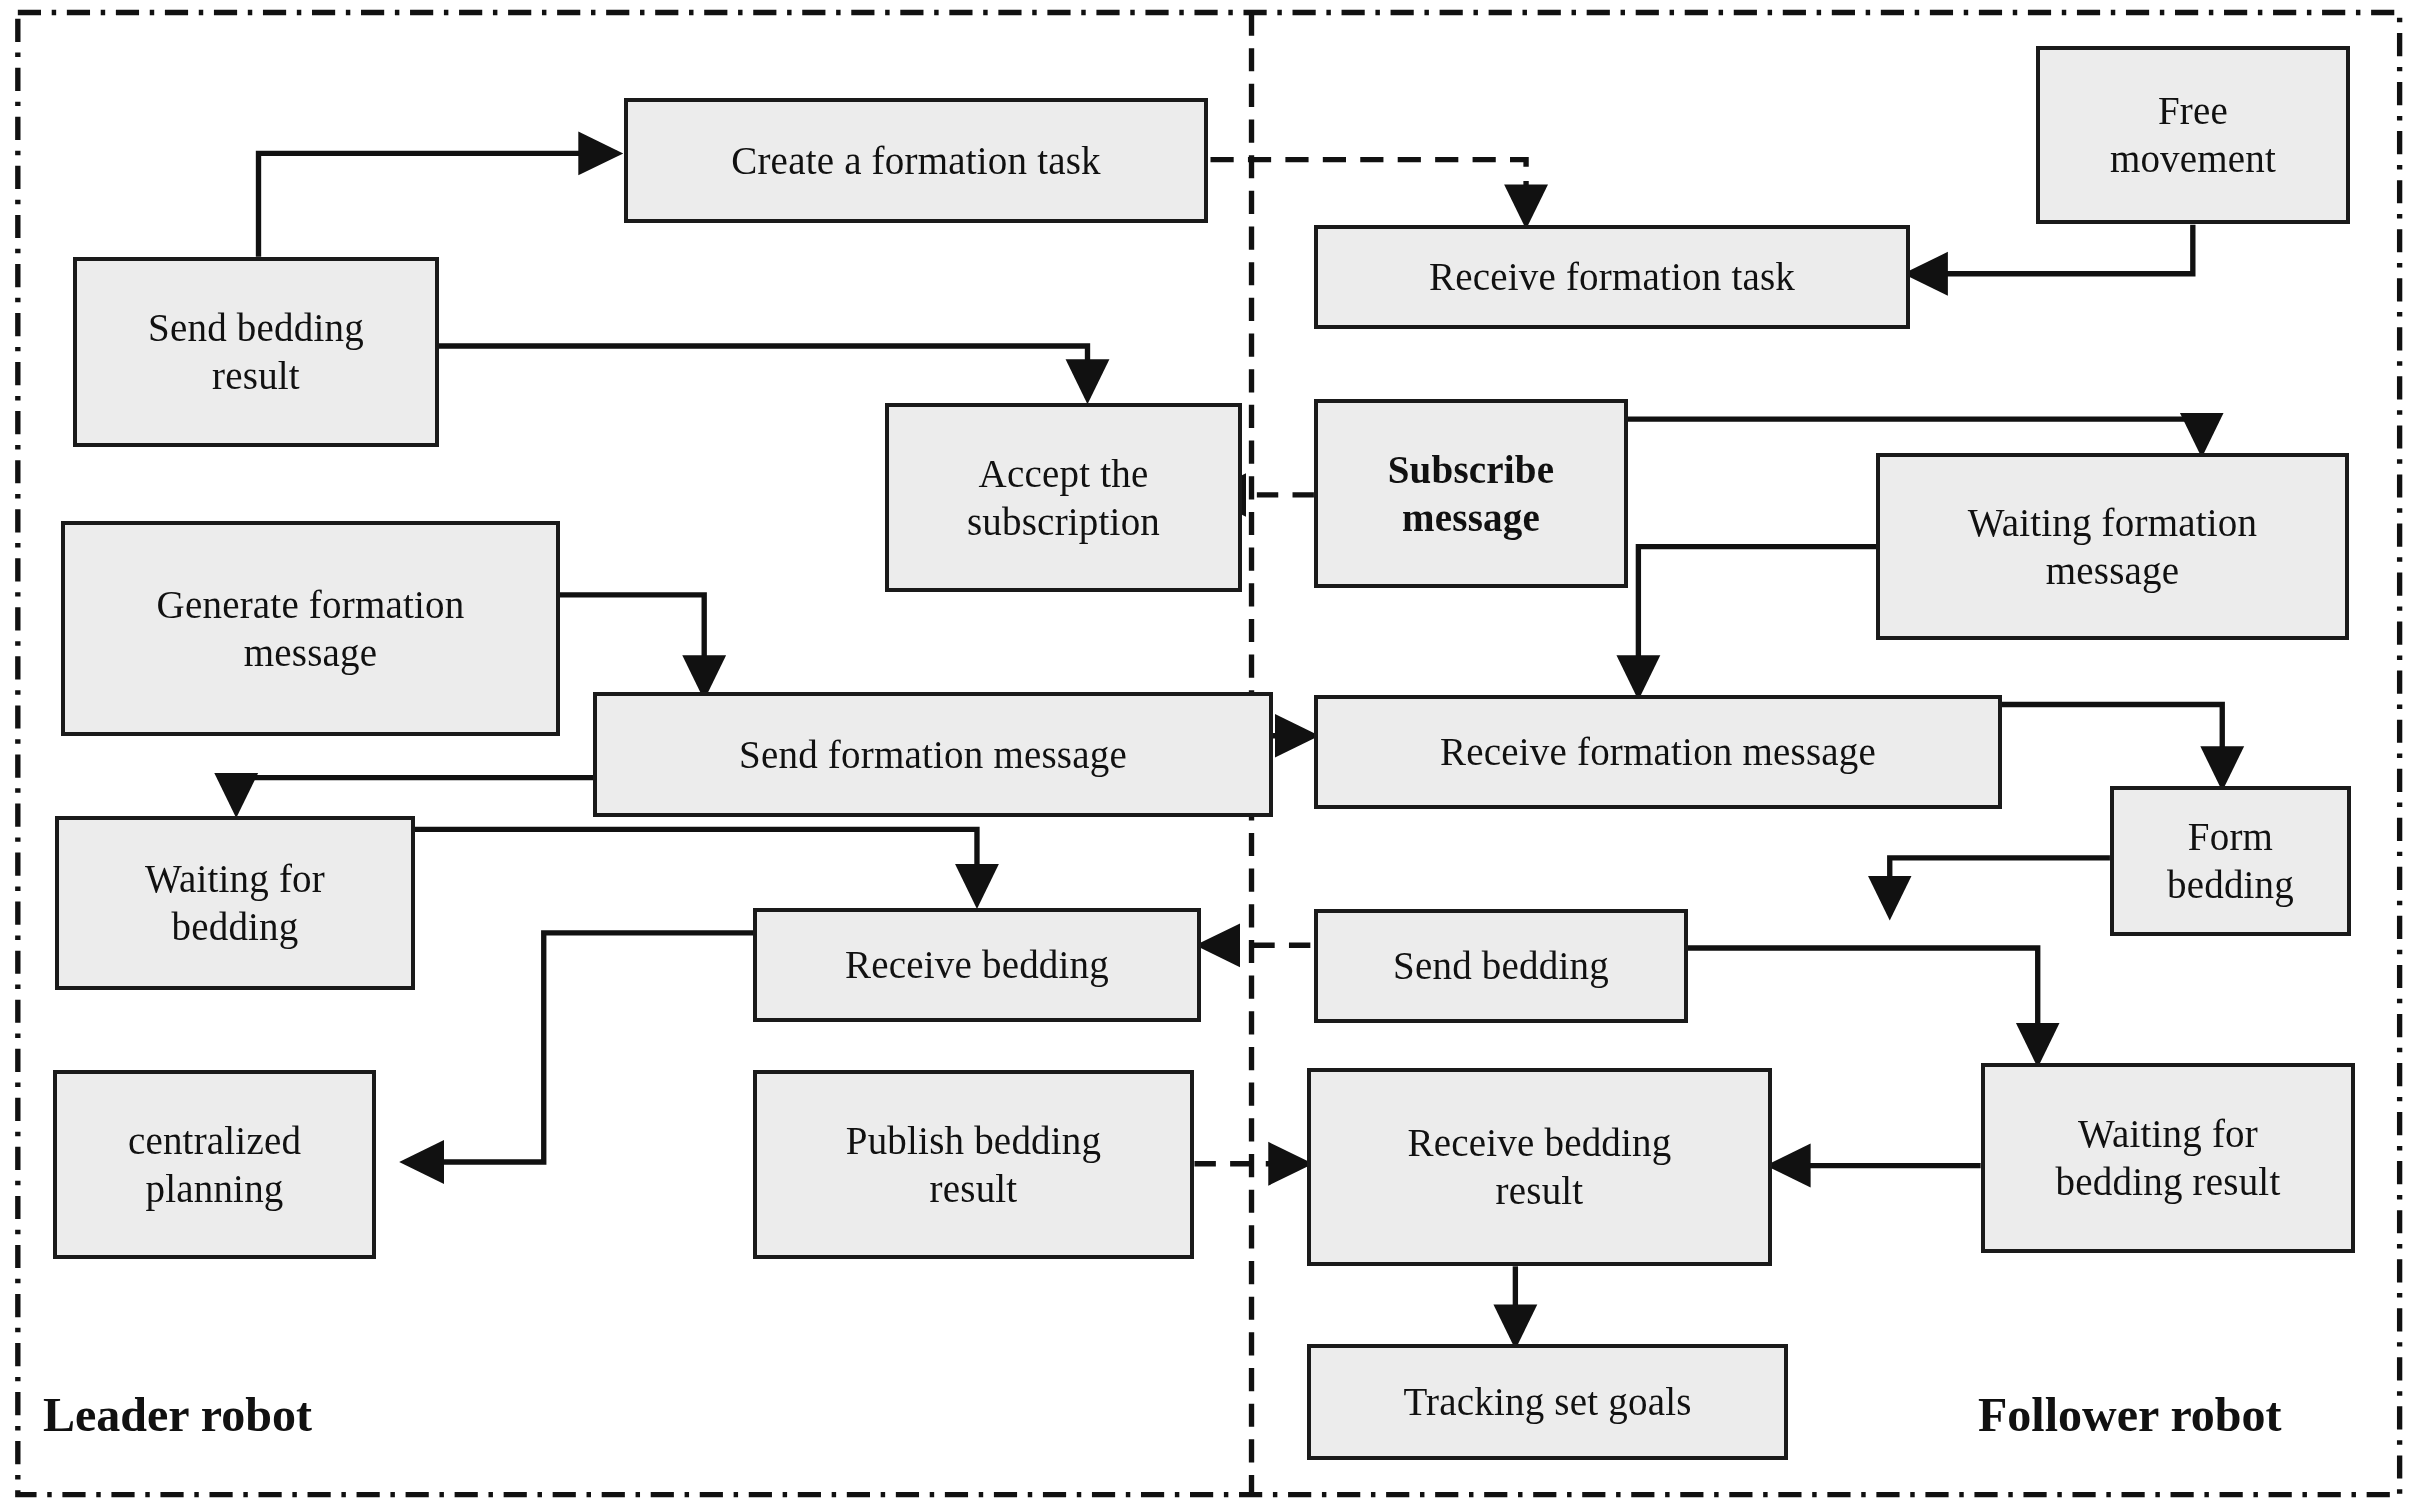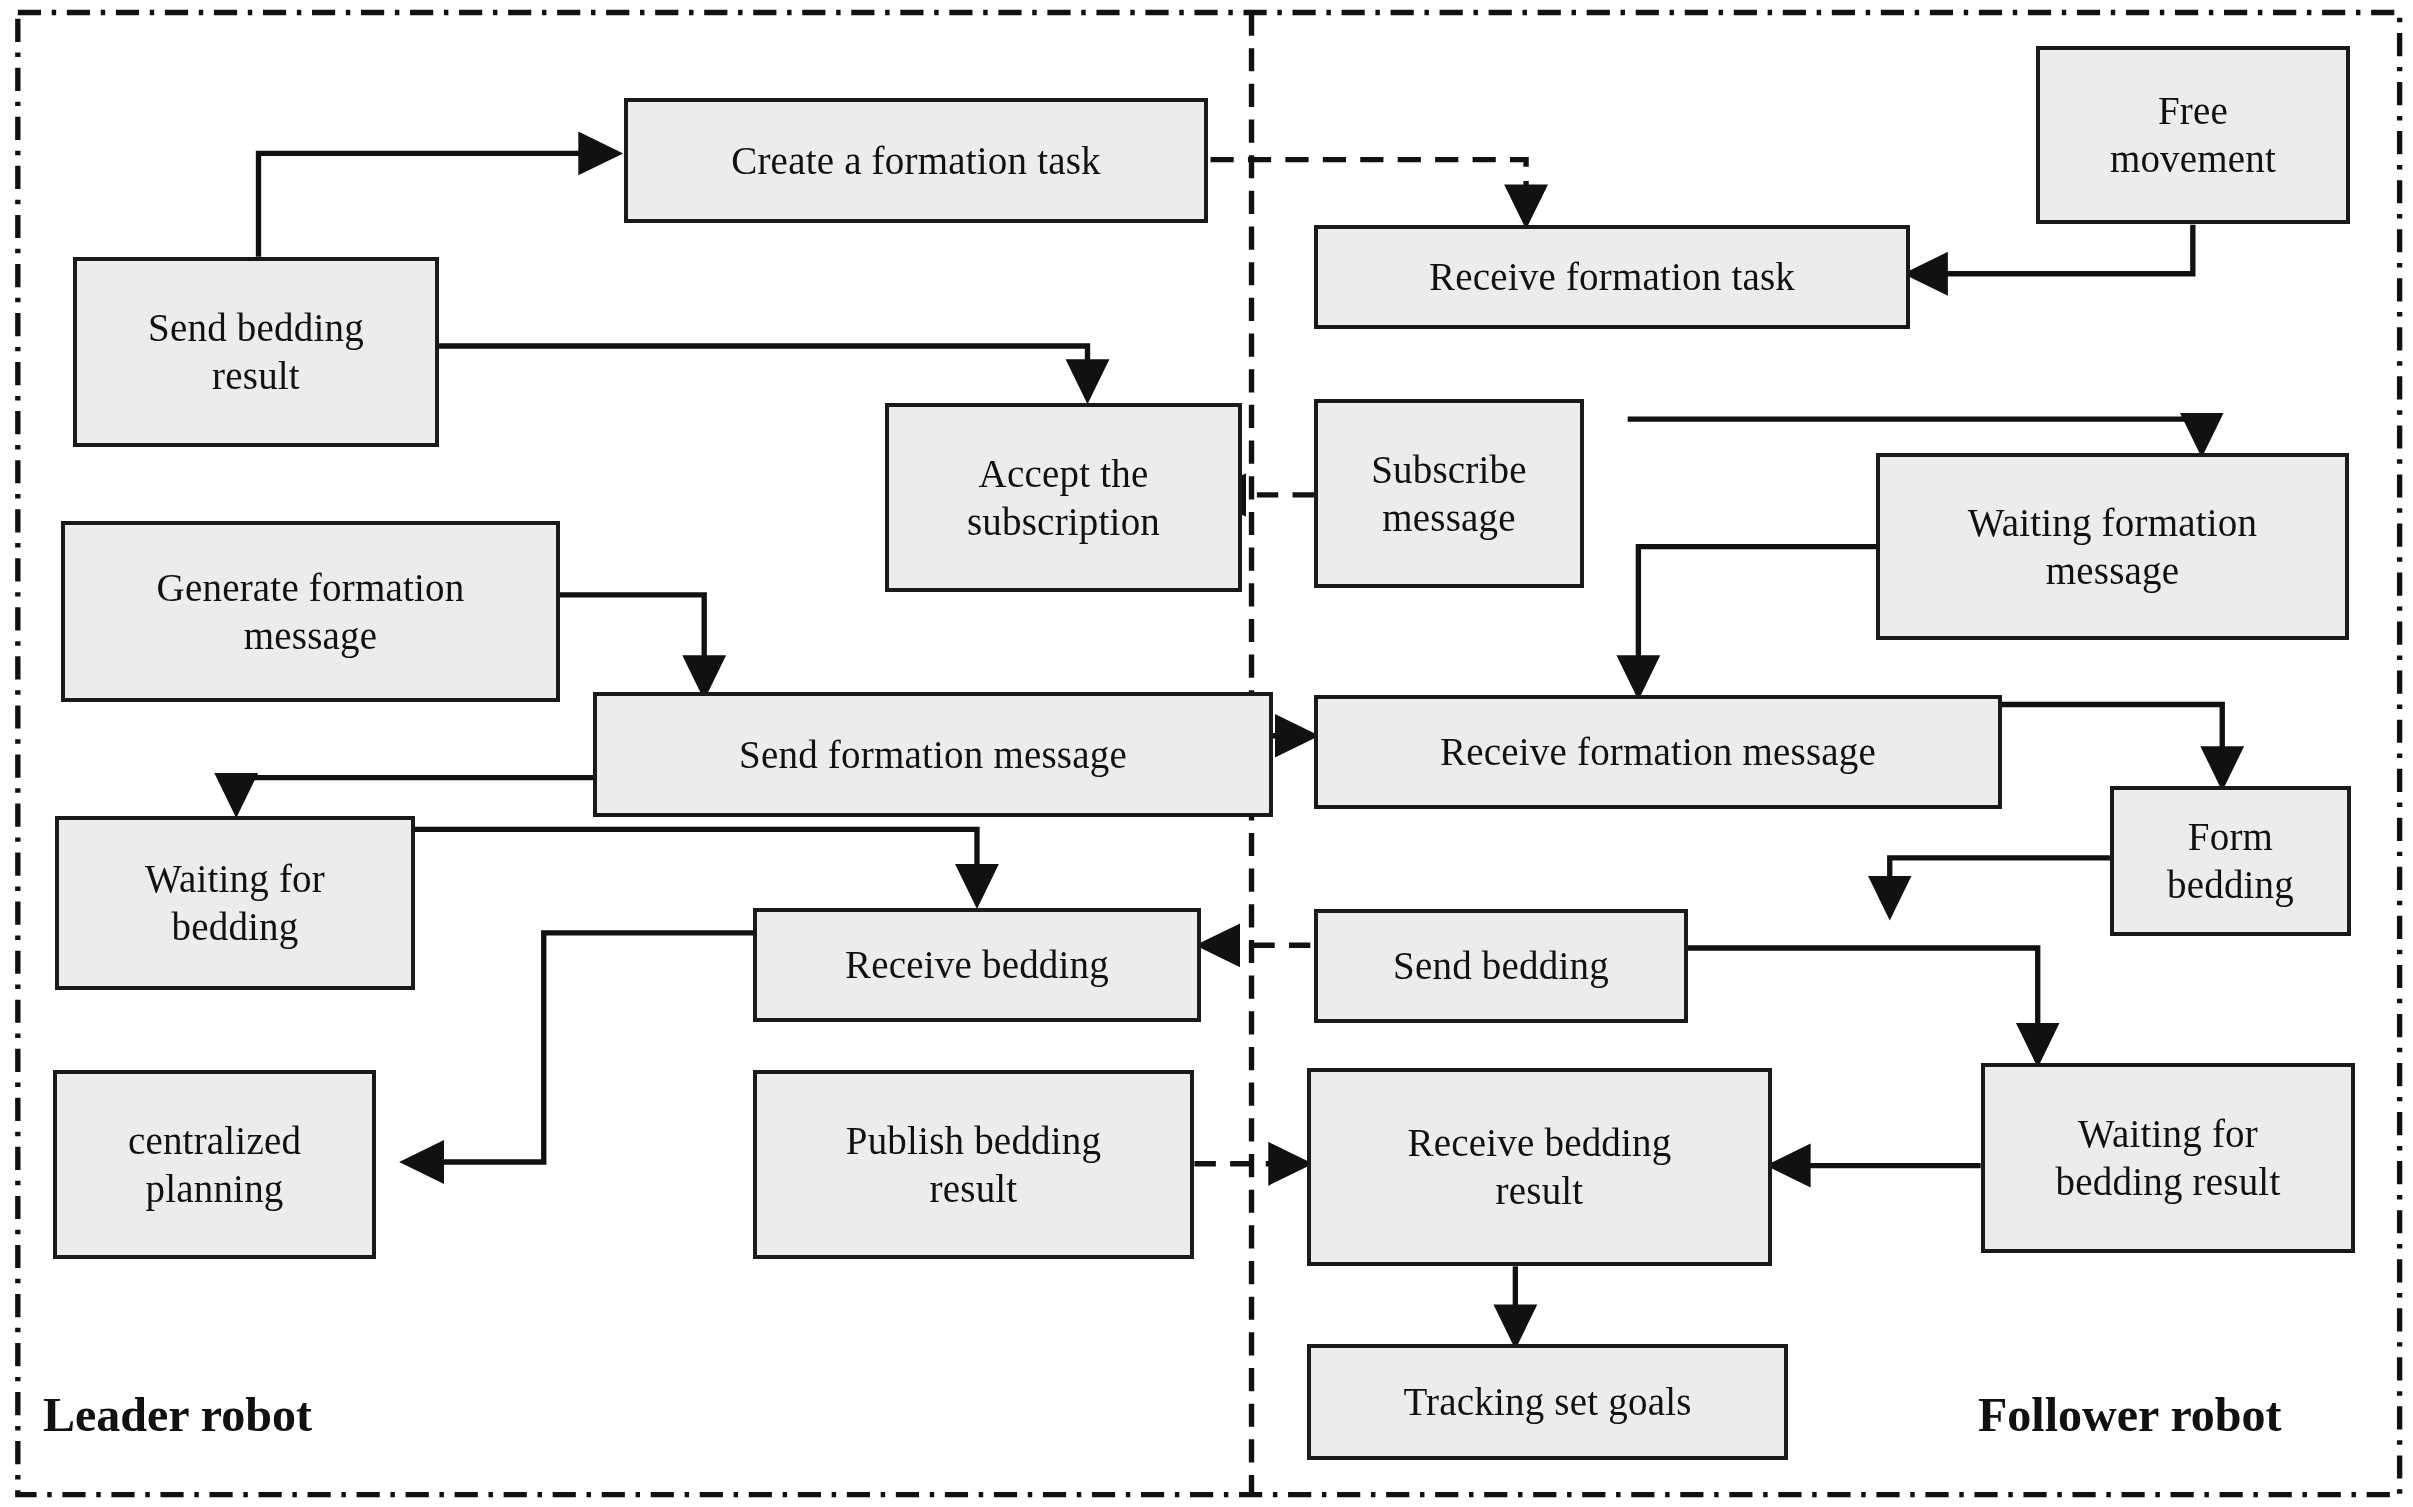--- a/index.html
+++ b/index.html
@@ -115,21 +115,21 @@
   </div>
 
   <div class="node" style="left:73px; top:257px; width:366px; height:190px;">
     <span>Send bedding<br>result</span>
   </div>
 
   <div class="node" style="left:845px; top:403px; width:357px; height:189px;margin-left:40px;">
     <span>Accept the<br>subscription</span>
   </div>
 
-  <div class="node" style="left:61px; top:521px; width:499px; height:181px;">
+  <div class="node" style="left:61px; top:521px; width:499px; height:215px;">
     <span>Generate formation<br>message</span>
   </div>
 
   <div class="node" style="left:593px; top:692px; width:680px; height:125px;justify-content:flex-end;">
     <span>Send formation message</span>
   </div>
 
   <div class="node" style="left:55px; top:816px; width:360px; height:174px;">
     <span>Waiting for<br>bedding</span>
   </div>
@@ -147,21 +147,21 @@
   </div>
 
   <div class="node" style="left:2036px; top:46px; width:314px; height:178px;justify-content:center;">
     <span>Free<br>movement</span>
   </div>
 
   <div class="node" style="left:1314px; top:225px; width:596px; height:104px;">
     <span>Receive formation task</span>
   </div>
 
-  <div class="node" style="left:1314px; top:399px; width:270px; height:189px;">
+  <div class="node" style="left:1314px; top:399px; width:314px; height:189px;font-weight:bold;">
     <span>Subscribe<br>message</span>
   </div>
 
   <div class="node" style="left:1876px; top:453px; width:473px; height:187px;">
     <span>Waiting formation<br>message</span>
   </div>
 
   <div class="node" style="left:1314px; top:695px; width:688px; height:114px;">
     <span>Receive formation message</span>
   </div>

